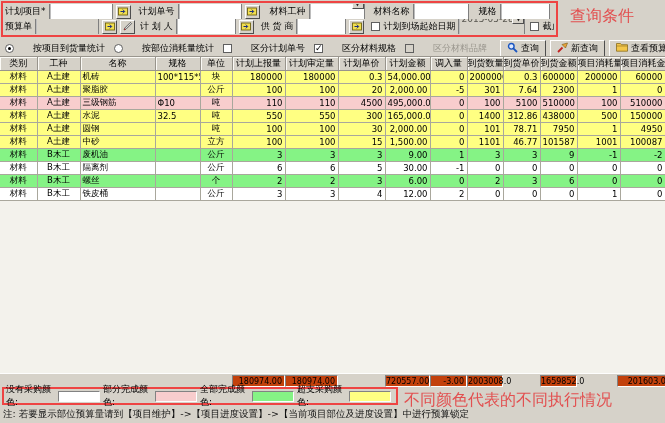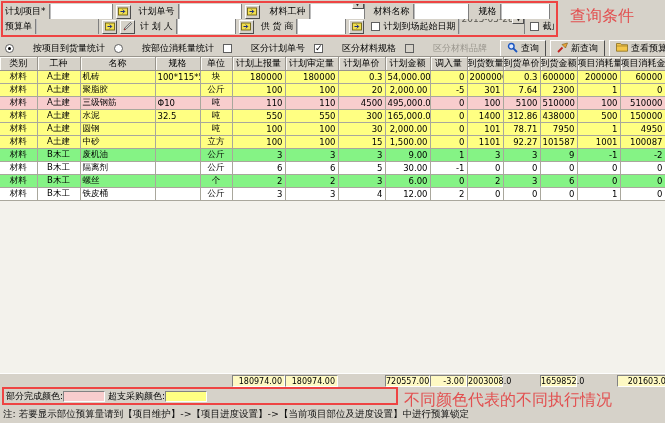--- a/index.html
+++ b/index.html
@@ -39,21 +39,21 @@
   td { height:10px; border-right:1px solid #a9a79c; border-bottom:1px solid #a9a79c; padding:0 2px; overflow:hidden; white-space:nowrap; font-size:8.5px; }
   tr.over td { background:#ffff82; }
   tr.partial td { background:#f8cdcd; }
   tr.complete td { background:#85f385; }
   tr.none td { background:#ffffff; }
   .al{text-align:left} .ac{text-align:center} .ar{text-align:right}
 
   
   .totals { left:0; top:373px; width:665px; height:14px; display:flex; background:#d6d2c9; border-top:1px solid #fdfdfd; padding-top:1px; }
   .tcell { height:12px; flex:none; font-size:8px; }
-  .tcell.sunk { border:1px solid; border-color:#828282 #fdfdfd #fdfdfd #828282; background:#fef9c3; text-align:right; padding:1px 2px 0 0; }
+  .tcell.sunk { border:1px solid; border-color:#828282 #fdfdfd #fdfdfd #828282; background:#c2410c; text-align:right; padding:1px 2px 0 0; }
 
   
   .legend { left:2px; top:387px; width:396px; height:18px; border:2px solid #ee4443; display:flex; align-items:center; padding:0 2px; background:#d6d2c9; }
   .legend-item { display:flex; align-items:center; margin-right:3px; }
   .swatch { width:42px; height:11px; border:1px solid; border-color:#828282 #fdfdfd #fdfdfd #828282; flex:none; }
   .legend-note { left:404px; top:390px; color:#e25050; font-size:16px; }
   .footer-note { left:3px; top:408px; font-size:9.5px; color:#111; }
 </style>
 </head>
 <body>
@@ -311,21 +311,21 @@
           <td class="ac">A土建</td>
           <td class="al">中砂</td>
           <td class="al"></td>
           <td class="ac">立方</td>
           <td class="ar">100</td>
           <td class="ar">100</td>
           <td class="ar">15</td>
           <td class="ar">1,500.00</td>
           <td class="ar">0</td>
           <td class="ar">1101</td>
-          <td class="ar">92.27</td>
+          <td class="ar">46.77</td>
           <td class="ar">101587</td>
           <td class="ar">1001</td>
           <td class="ar">100087</td>
         </tr>
         <tr class="complete">
           <td class="ac">材料</td>
           <td class="ac">B木工</td>
           <td class="al">废机油</td>
           <td class="al"></td>
           <td class="ac">公斤</td>
@@ -408,22 +408,30 @@
     <div class="tcell sunk" style="width: 37px;">-3.00</div>
     <div class="tcell sunk" style="width: 36px;">2003008.0</div>
     <div class="tcell" style="width: 37px;"></div>
     <div class="tcell sunk" style="width: 37px;">1659852.0</div>
     <div class="tcell sunk" style="width: 57px; margin-left: 40px;">201603.00</div>
     <div class="tcell sunk" style="width: 45px;">566304.41</div>
   </div>
 
 <div class="abs legend">
     <span class="legend-item">
+      <span>没有采购颜色:</span>
+      <span class="swatch" style="background: rgb(255, 255, 255);"></span>
+    </span>
+    <span class="legend-item">
       <span>部分完成颜色:</span>
       <span class="swatch" style="background: rgb(248, 205, 205);"></span>
+    </span>
+    <span class="legend-item">
+      <span>全部完成颜色:</span>
+      <span class="swatch" style="background: rgb(133, 243, 133);"></span>
     </span>
     <span class="legend-item">
       <span>超支采购颜色:</span>
       <span class="swatch" style="background: rgb(255, 255, 130);"></span>
     </span>
   </div>
 <div class="abs legend-note">不同颜色代表的不同执行情况</div>
 <div class="abs footer-note">注: 若要显示部位预算量请到【项目维护】-&gt;【项目进度设置】-&gt;【当前项目部位及进度设置】中进行预算锁定</div>
 
 </body></html>

